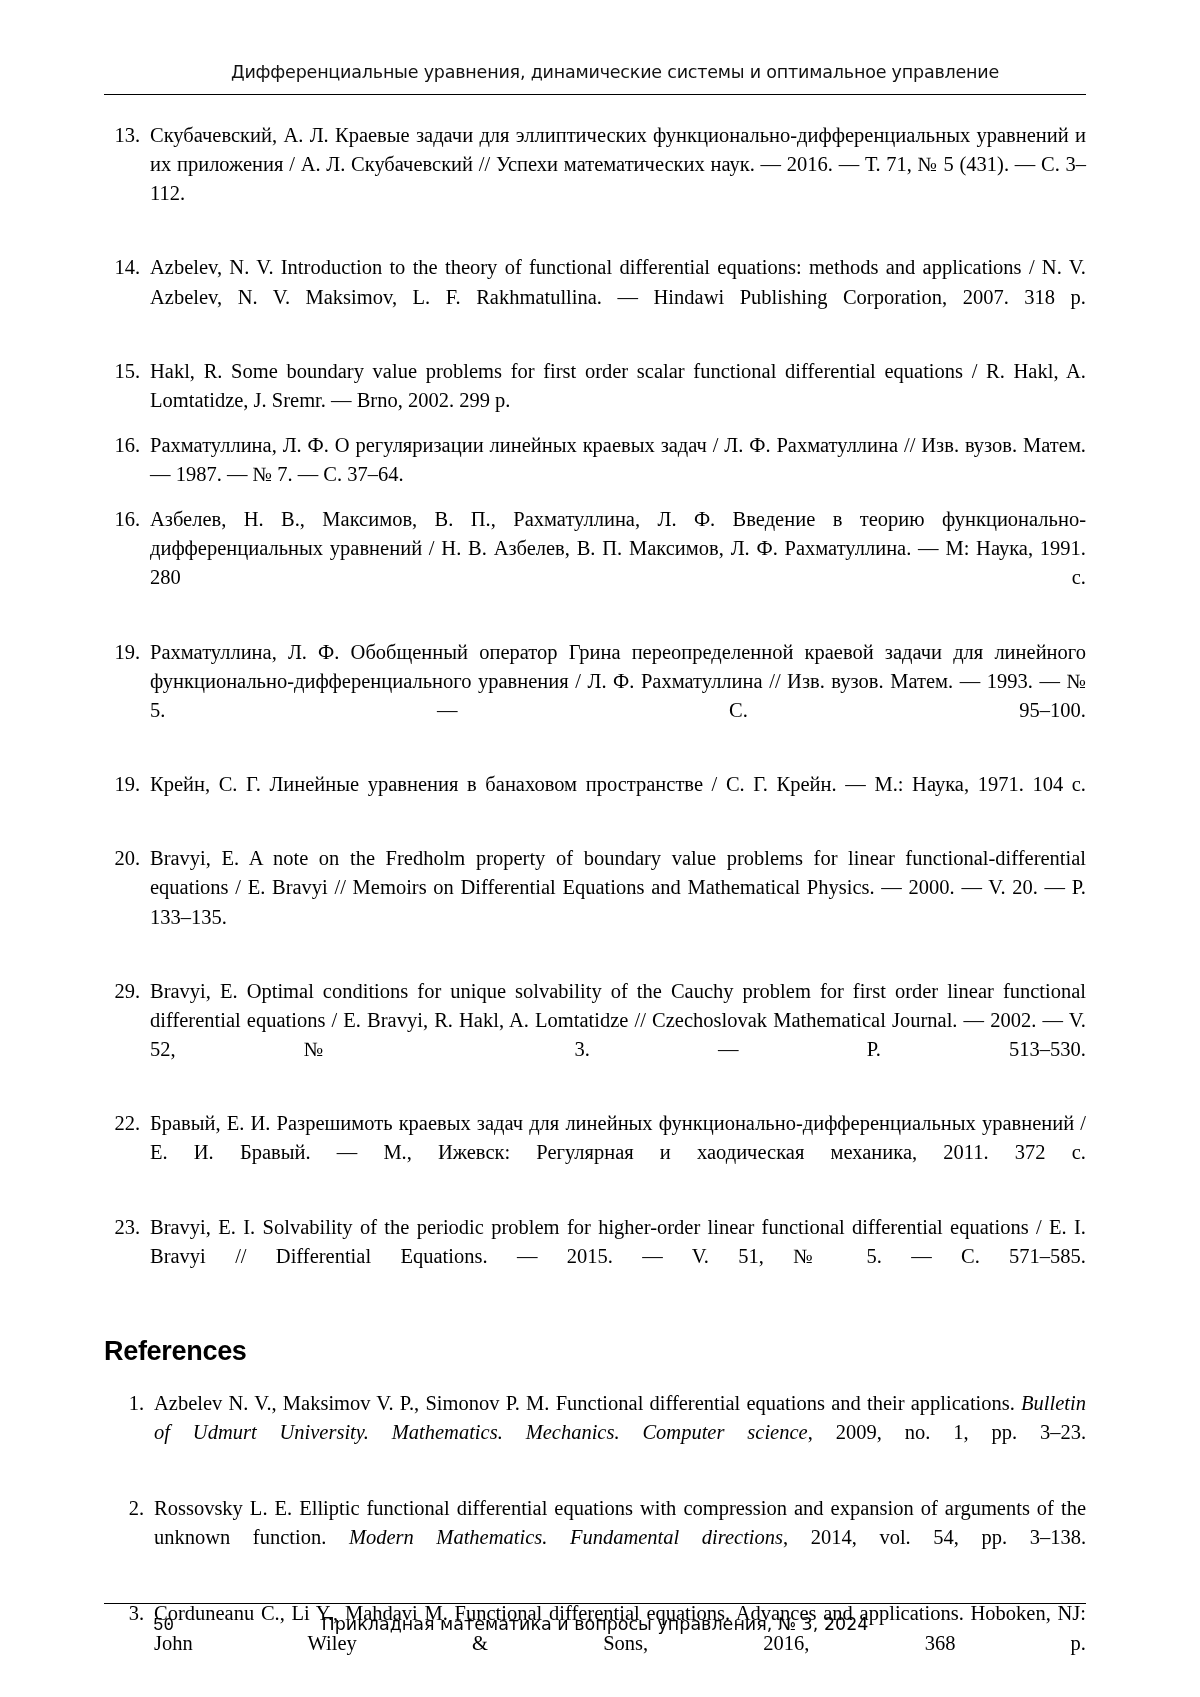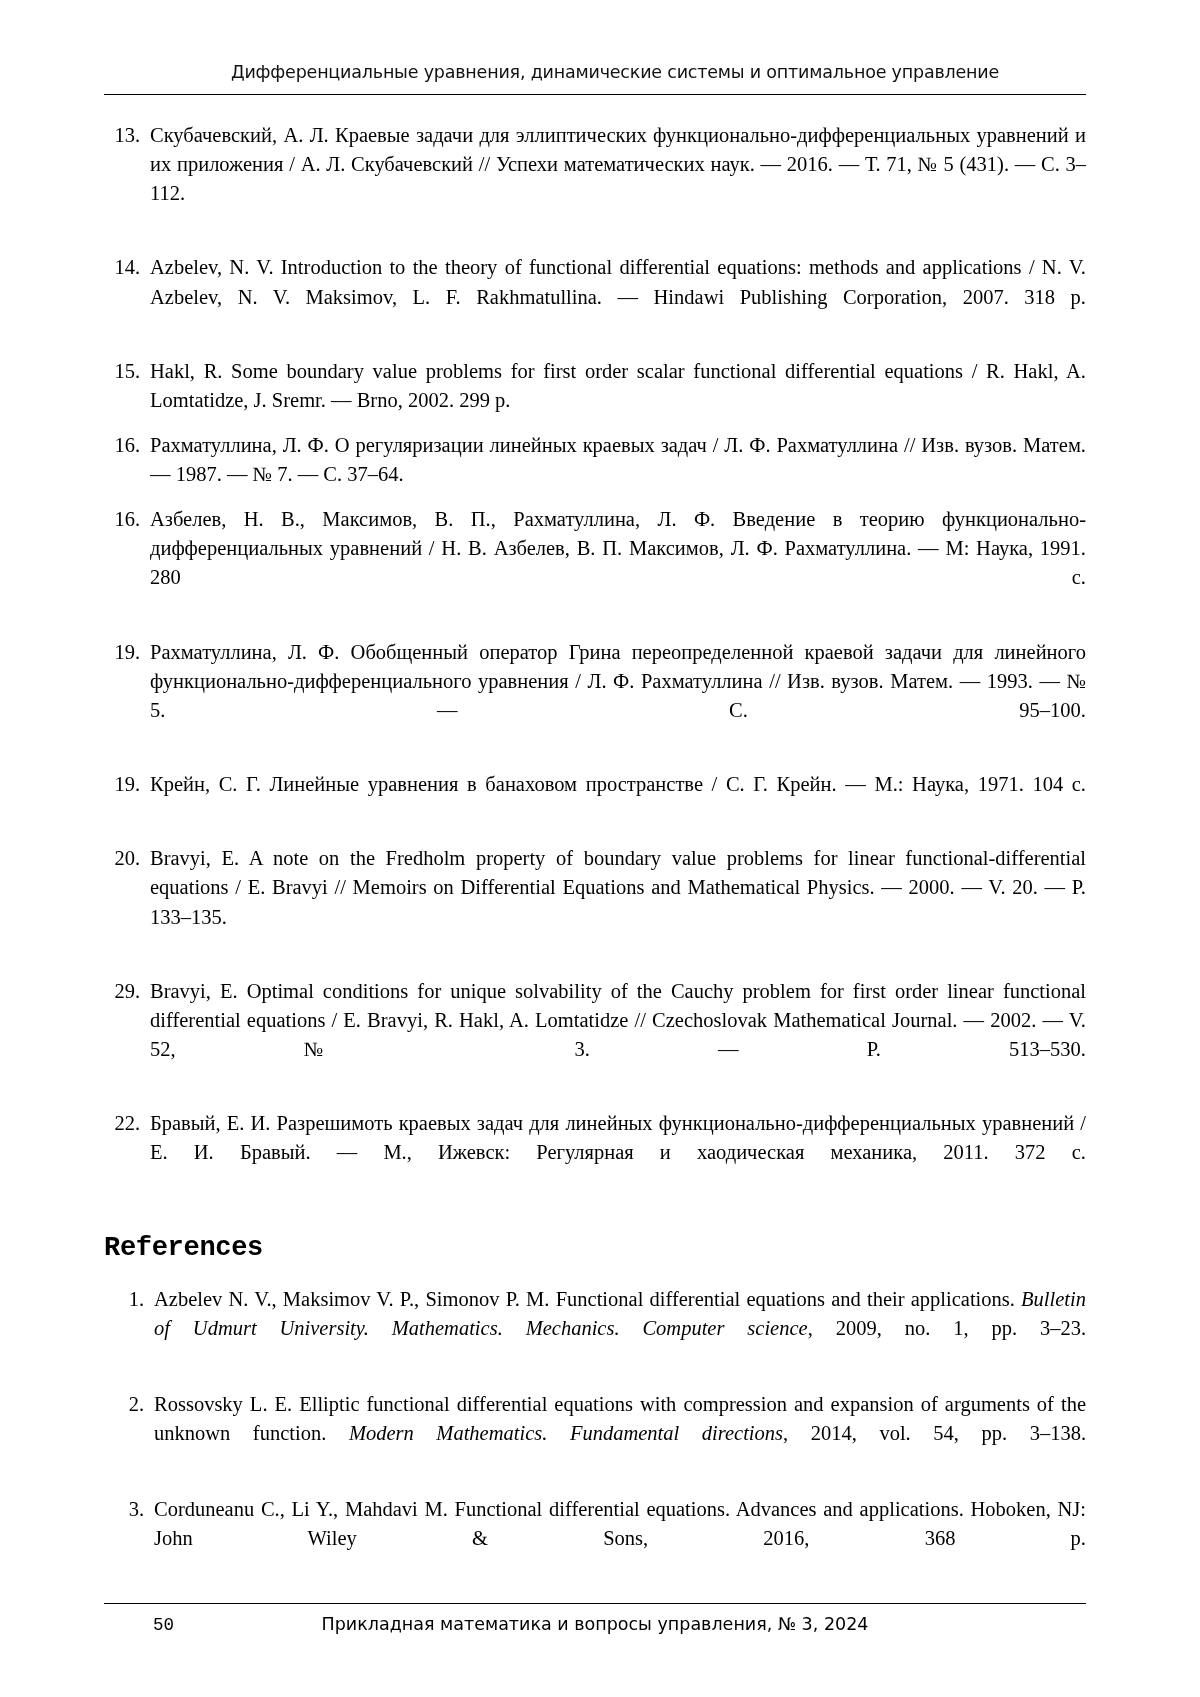--- a/index.html
+++ b/index.html
@@ -56,21 +56,21 @@
     flex: 1 1 auto;
     text-align: justify;
     text-justify: inter-word;
     hyphens: none;
   }
   .ref-text.lastjust > em,
   .ref-text i {
     font-style: italic;
   }
   .section-title {
-    font-family: Liberation Mono, monospace;
+    font-family: Liberation Sans, sans-serif;
     font-weight: bold;
     font-size: 27px;
     margin-top: 36px;
     margin-bottom: 22px;
     letter-spacing: -0.3px;
   }
   .refs-en .ref-item {
     margin-bottom: 18px;
   }
   .refs-en .ref-num {
@@ -166,20 +166,24 @@
     <div class="ref-item">
       <div class="ref-num">29.</div>
       <div class="ref-text just-full">Bravyi, E. Optimal conditions for unique solvability of the Cauchy problem for first order linear functional differential equations / E. Bravyi, R. Hakl, A. Lomtatidze // Czechoslovak Mathematical Journal. — 2002. — V. 52, № 3. — P. 513–530.</div>
     </div>
 
     <div class="ref-item">
       <div class="ref-num">22.</div>
       <div class="ref-text just-full">Бравый, Е. И. Разрешимоть краевых задач для линейных функционально-дифференциальных уравнений / Е. И. Бравый. — М., Ижевск: Регулярная и хаодическая механика, 2011. 372 с.</div>
     </div>
 
+    <div class="ref-item">
+      <div class="ref-num">23.</div>
+      <div class="ref-text just-full">Bravyi, E. I. Solvability of the periodic problem for higher-order linear functional differential equations / E. I. Bravyi // Differential Equations. — 2015. — V. 51, № 5. — С. 571–585.</div>
+    </div>
 
   </div>
 
   <div class="section-title">References</div>
 
   <div class="refs refs-en" style="margin-top:0">
 
     <div class="ref-item">
       <div class="ref-num">1.</div>
       <div class="ref-text just-full"><span>Azbelev N. V., Maksimov V. P., Simonov P. M. Functional differential equations and their applications. </span><i>Bulletin of Udmurt University. Mathematics. Mechanics. Computer science</i><span>, 2009, no. 1, pp. 3–23.</span></div>

